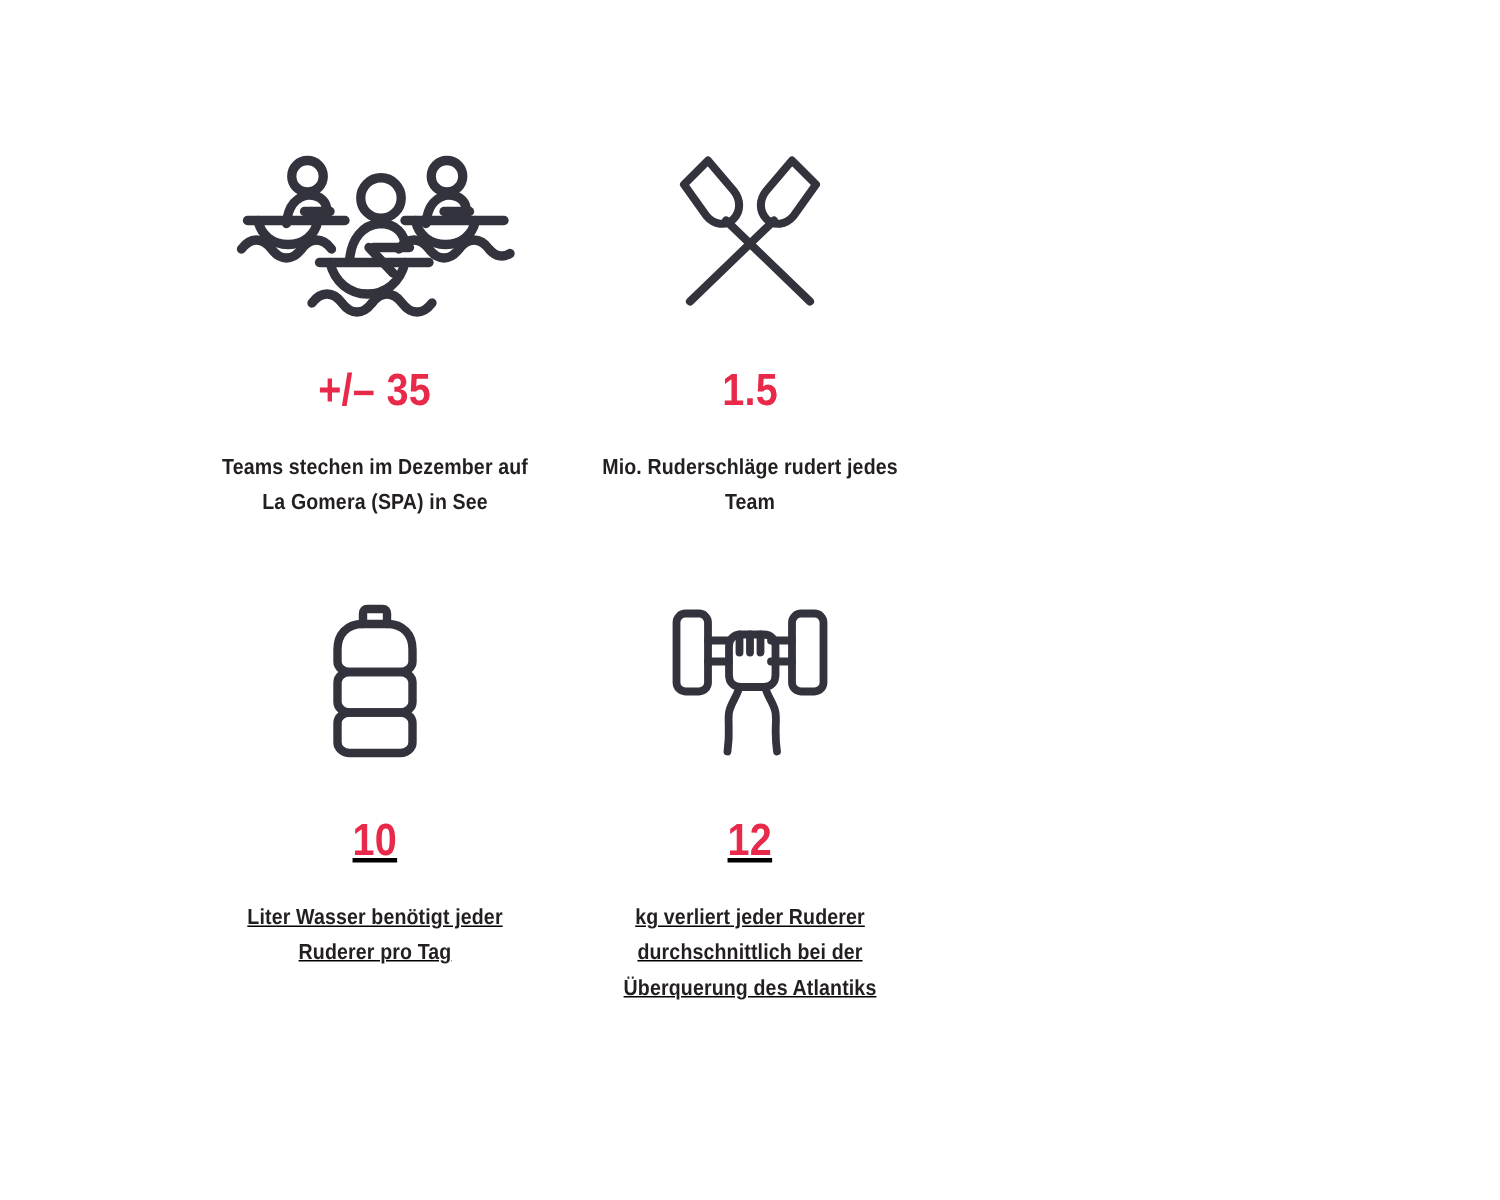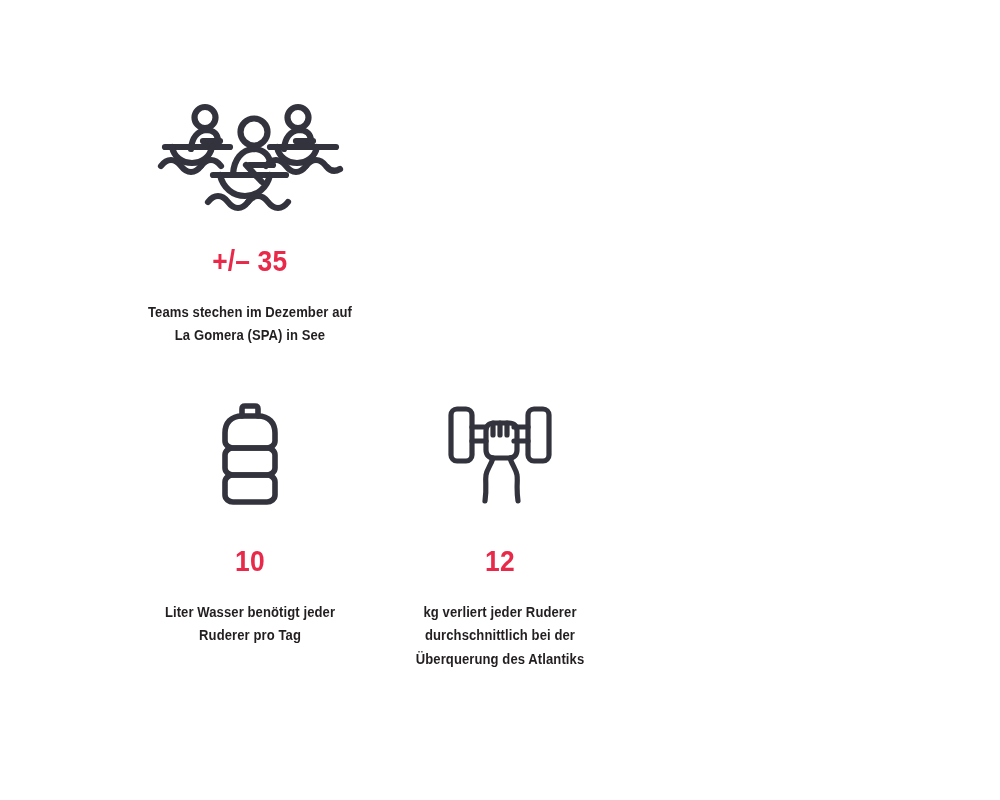--- a/index.html
+++ b/index.html
@@ -28,20 +28,21 @@
   .stat-row {
     display: flex;
     flex-direction: row;
     justify-content: flex-start;
     align-items: flex-start;
     width: 1000px;
   }
 
   .stat-row.row-2 {
     margin-top: 47px;
+    text-decoration: underline;
   }
 
   .stat-cell {
     width: 250px;
     display: flex;
     flex-direction: column;
     align-items: center;
     box-sizing: border-box;
     padding: 0 8px;
   }
@@ -134,20 +135,34 @@
 
           <path d="M50 99 C56 91 64 91 70 99 C76 107 84 107 90 99"></path>
           <path d="M90 99 C96 91 104 91 110 99 C116 107 124 107 130 99"></path>
         </svg>
       </div>
       <div class="stat-number">+/– 35</div>
       <div class="stat-caption">Teams stechen im Dezember auf La Gomera (SPA) in See</div>
     </div>
 
 
+    <div class="stat-cell cell-oars">
+      <div class="icon-box">
+        <svg width="112" height="104" viewBox="0 0 112 104" fill="none" stroke="#32333c" stroke-width="5.4" stroke-linecap="round" stroke-linejoin="round">
+
+          <path d="M12 20 L28 4 L45 24 C50 30 50 38 45 43 C40 48 32 47 27 41 Z"></path>
+          <path d="M40 44 L96 98"></path>
+
+          <path d="M100 20 L84 4 L67 24 C62 30 62 38 67 43 C72 48 80 47 85 41 Z"></path>
+          <path d="M72 44 L16 98"></path>
+        </svg>
+      </div>
+      <div class="stat-number">1.5</div>
+      <div class="stat-caption">Mio. Ruderschläge rudert jedes Team</div>
+    </div>
 
   </div>
 
   <div class="stat-row row-2">
 
     <div class="spacer-left"></div>
 
     <div class="stat-cell cell-bottle">
       <div class="icon-box">
         <svg width="66" height="104" viewBox="0 0 66 104" fill="none" stroke="#32333c" stroke-width="5.6" stroke-linecap="round" stroke-linejoin="round">

